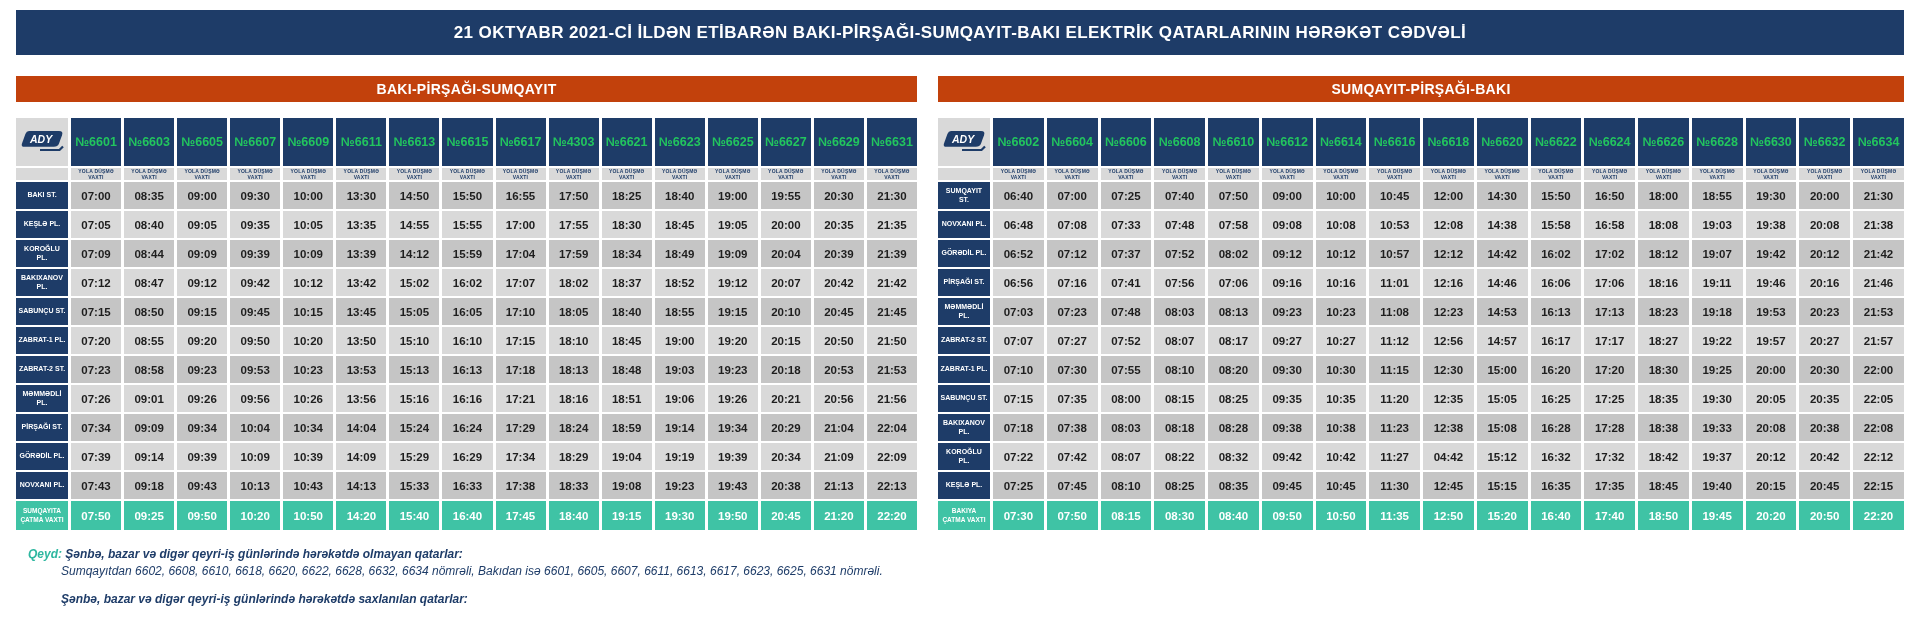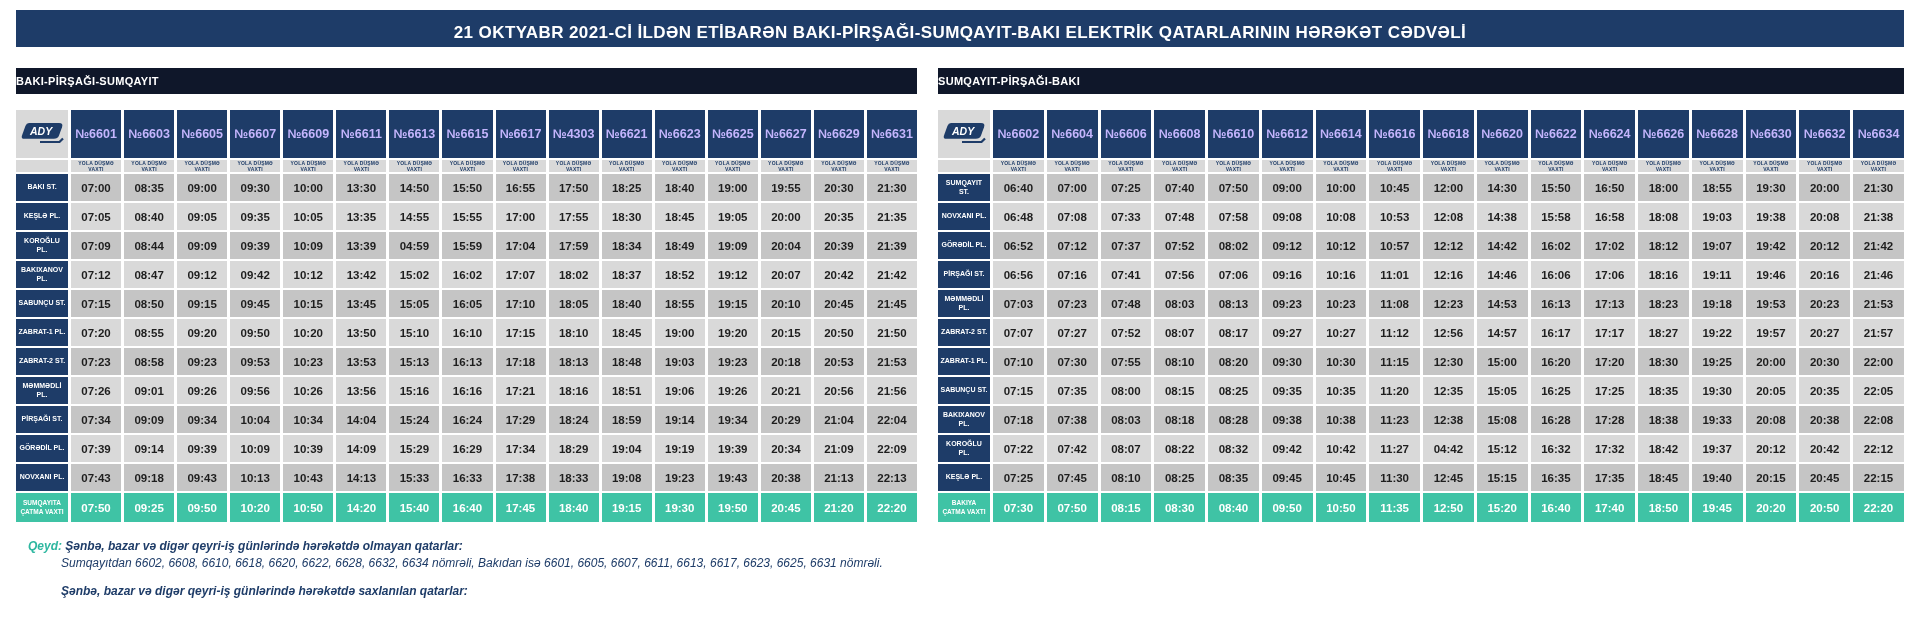--- a/index.html
+++ b/index.html
@@ -7,46 +7,46 @@
   body {
     width: 1920px; height: 625px;
     background: #ffffff;
     font-family: "Liberation Sans", sans-serif;
     overflow: hidden;
   }
   .page { padding: 10px 16px 0 16px; }
 
   .title-bar {
     background: #1e3c68; color: #fff;
-    height: 37px; line-height: 45px;
+    height: 45px; line-height: 45px;
     text-align: center; font-weight: bold; font-size: 17px;
     letter-spacing: .4px;
   }
 
   .tables-row { display: flex; gap: 21px; margin-top: 21px; align-items: flex-start; }
   .table-block.left  { width: 901px; }
   .table-block.right { width: 966px; }
 
   .direction-bar {
-    background: #0f172a; color: #fff;
+    background: #c2410c; color: #fff;
     height: 26px; line-height: 26px;
-    text-align: left; font-weight: bold; font-size: 11px;
+    text-align: center; font-weight: bold; font-size: 14px;
     margin-bottom: 14px; letter-spacing: .3px;
   }
 
   table {
     border-collapse: separate; border-spacing: 3px 2px;
     width: calc(100% + 6px); margin-left: -3px;
     table-layout: fixed;
   }
   th, td { padding: 0; }
 
   .logo-cell { background: #d9d9d9; height: 48px; text-align: center; vertical-align: middle; }
   .train-cell {
-    background: #1e3c68; color: #c4b5fd;
+    background: #1e3c68; color: #22c55e;
     font-size: 12.5px; font-weight: bold; height: 31px; text-align: center;
   }
   .subh {
     background: #d9d9d9; color: #1e3c68;
     font-size: 5px; font-weight: bold; height: 11px; text-align: center;
     letter-spacing: .2px;
   }
   .station-cell {
     background: #1e3c68; color: #fff;
     font-size: 7px; font-weight: bold; text-align: center;
@@ -182,21 +182,21 @@
               <td class="time-cell">21:35</td>
             </tr>
             <tr class="dark">
               <th class="station-cell">KOROĞLU PL.</th>
               <td class="time-cell">07:09</td>
               <td class="time-cell">08:44</td>
               <td class="time-cell">09:09</td>
               <td class="time-cell">09:39</td>
               <td class="time-cell">10:09</td>
               <td class="time-cell">13:39</td>
-              <td class="time-cell">04:59</td>
+              <td class="time-cell">14:12</td>
               <td class="time-cell">15:59</td>
               <td class="time-cell">17:04</td>
               <td class="time-cell">17:59</td>
               <td class="time-cell">18:34</td>
               <td class="time-cell">18:49</td>
               <td class="time-cell">19:09</td>
               <td class="time-cell">20:04</td>
               <td class="time-cell">20:39</td>
               <td class="time-cell">21:39</td>
             </tr>

